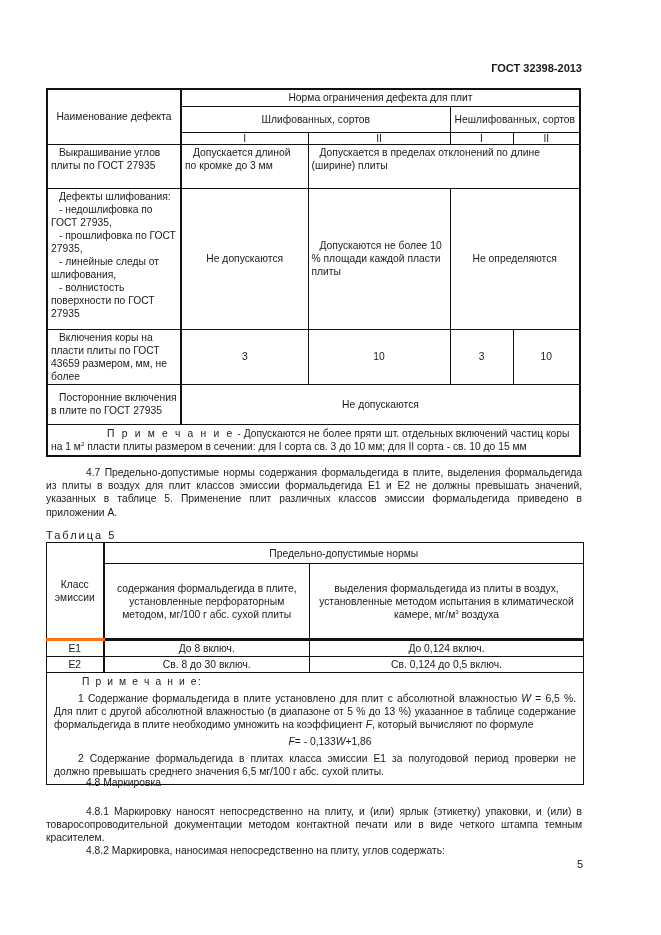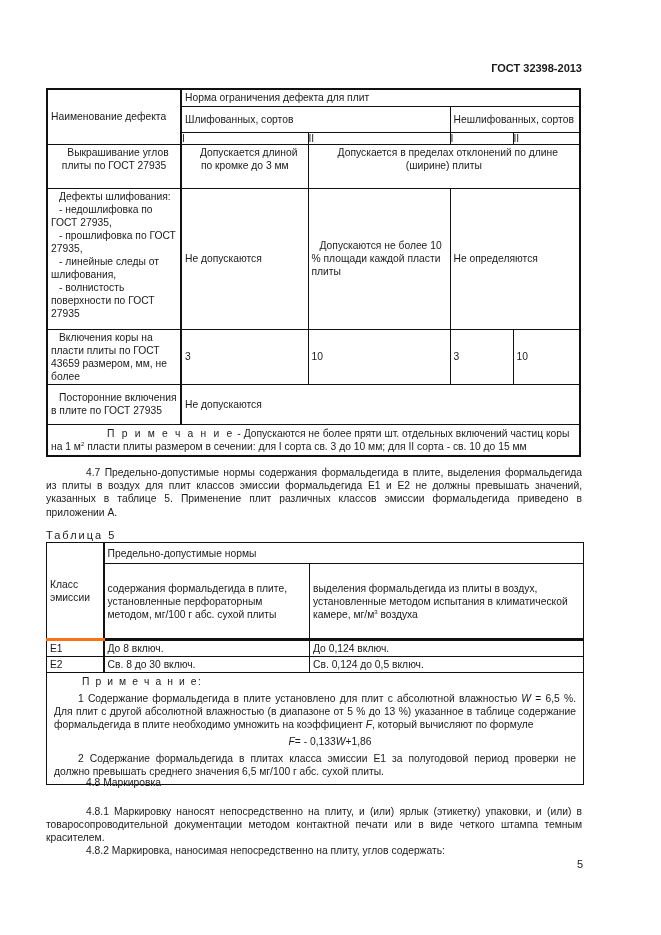--- a/index.html
+++ b/index.html
@@ -1,26 +1,26 @@
 <!DOCTYPE html>
 <html><head>
 <meta charset="utf-8">
 <style>
   html, body { margin: 0; padding: 0; background: #ffffff; }
   body { width: 661px; height: 935px; position: relative; overflow: hidden;
          font-family: "Liberation Sans", sans-serif; color: #1a1a1a; font-size: 10.3px; line-height: 13px; }
   .doc-header { position: absolute; top: 62px; right: 79px; font-weight: bold; font-size: 11px; }
   table { border-collapse: collapse; position: absolute; table-layout: fixed; }
   td { border: 1px solid #111; padding: 1px 3px; vertical-align: middle; font-size: 10.3px; line-height: 13px; }
-  .c { }
+  .c { text-align: center; }
   .l { text-align: left; }
   .ind { text-indent: 8px; }
   #t1 { left: 46px; top: 88px; width: 533px; border: 2px solid #111; }
   #t1 td { border-width: 1px; }
-  .thick-top td { border-top: 2px solid #111; text-align: center; }
+  .thick-top td { border-top: 2px solid #111; }
   .thickv { border-right: 2px solid #111 !important; }
   .spaced { letter-spacing: 2.2px; padding-left: 32px; }
   .para { position: absolute; left: 46px; width: 536px; text-align: justify; font-size: 10.3px; line-height: 13.2px; }
   .tcaption { position: absolute; left: 46px; top: 529px; letter-spacing: 2px; font-size: 11px; }
   #t2 { left: 46px; top: 542px; width: 537px; border: 1px solid #111; }
   .note2 { text-align: justify; padding: 2px 3px; }
   .note2 p { margin: 4px; text-indent: 24px; }
   .formula { text-align: center; padding-left: 30px; }
   .page-num { position: absolute; top: 858px; left: 577px; font-size: 11px; }
   sup { font-size: 6px; vertical-align: 4px; line-height: 0; }

